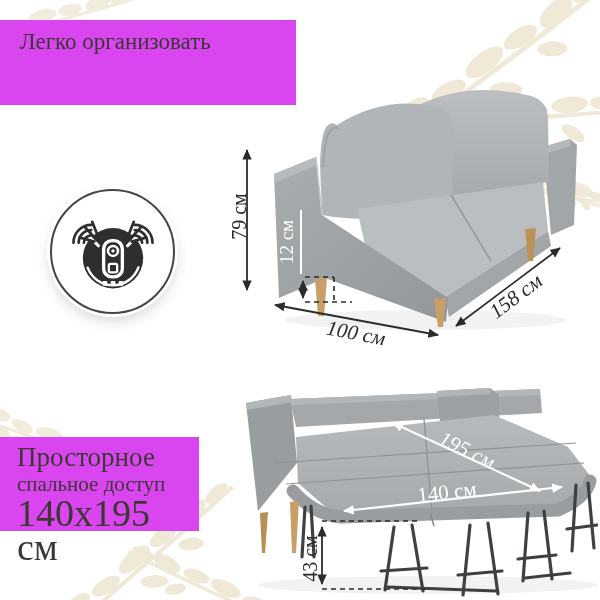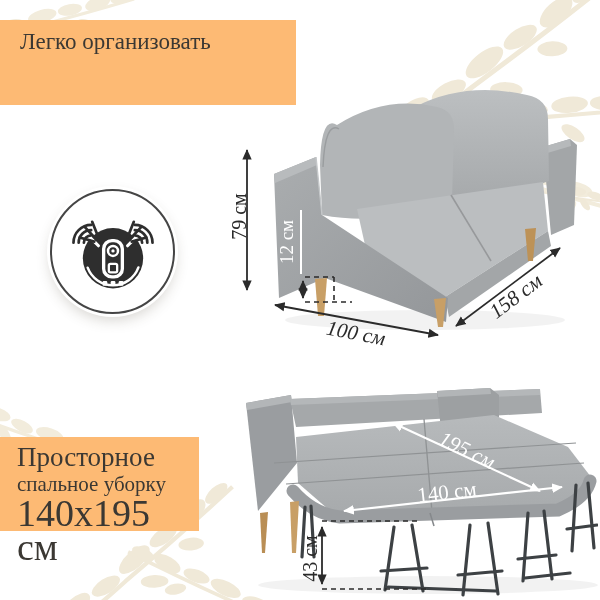--- a/index.html
+++ b/index.html
@@ -2,21 +2,21 @@
 <html><head>
 <meta charset="utf-8">
 <style>
   html,body{margin:0;padding:0;background:#ffffff;}
   .stage{
     position:relative;width:600px;height:600px;overflow:hidden;background:#ffffff;
     font-family:"Liberation Serif",serif;color:#3b3833;
   }
   .leaf{position:absolute;pointer-events:none;}
   .callout{
-    position:absolute;background:#fdba74;box-sizing:border-box;color:#3b3833;
+    position:absolute;background:#d946ef;box-sizing:border-box;color:#3b3833;
   }
   .callout-top{left:0;top:20px;width:296px;height:85px;padding:9px 0 0 20px;}
   .callout-top .ln{font-size:23px;line-height:26px;white-space:nowrap;}
   .callout-bottom{left:0;top:437px;width:199px;height:94px;padding:5px 4px 0 17px;}
   .callout-bottom .ln1{font-size:27px;line-height:30px;}
   .callout-bottom .ln2{font-size:21px;line-height:24px;}
   .callout-bottom .ln3{font-size:38px;line-height:34px;}
   .badge{
     position:absolute;left:50px;top:189px;width:125px;height:125px;border-radius:50%;
     background:#ffffff;border:2px solid #454545;box-sizing:border-box;
@@ -223,17 +223,17 @@
   <div class="dim-label ital" style="left:471px;top:284px;width:90px;font-size:21px;transform:rotate(-37deg)">158 см</div>
 
   <div class="dim-label white ital" style="left:422px;top:438px;width:90px;font-size:21px;transform:rotate(26deg)">195 см</div>
 
   <div class="dim-label white" style="left:399px;top:480px;width:96px;font-size:21px;transform:rotate(-6.5deg)">140 см</div>
 
   <div class="dim-label" style="left:275px;top:547px;width:70px;font-size:20px;transform:rotate(-90deg)">43 см</div>
 
   <div class="callout callout-bottom">
     <div class="ln1">Просторное</div>
-    <div class="ln2">спальное уборку</div>
+    <div class="ln2">спальное доступ</div>
     <div class="ln3">140х195 см</div>
   </div>
 
 </div>
 
 </body></html>

